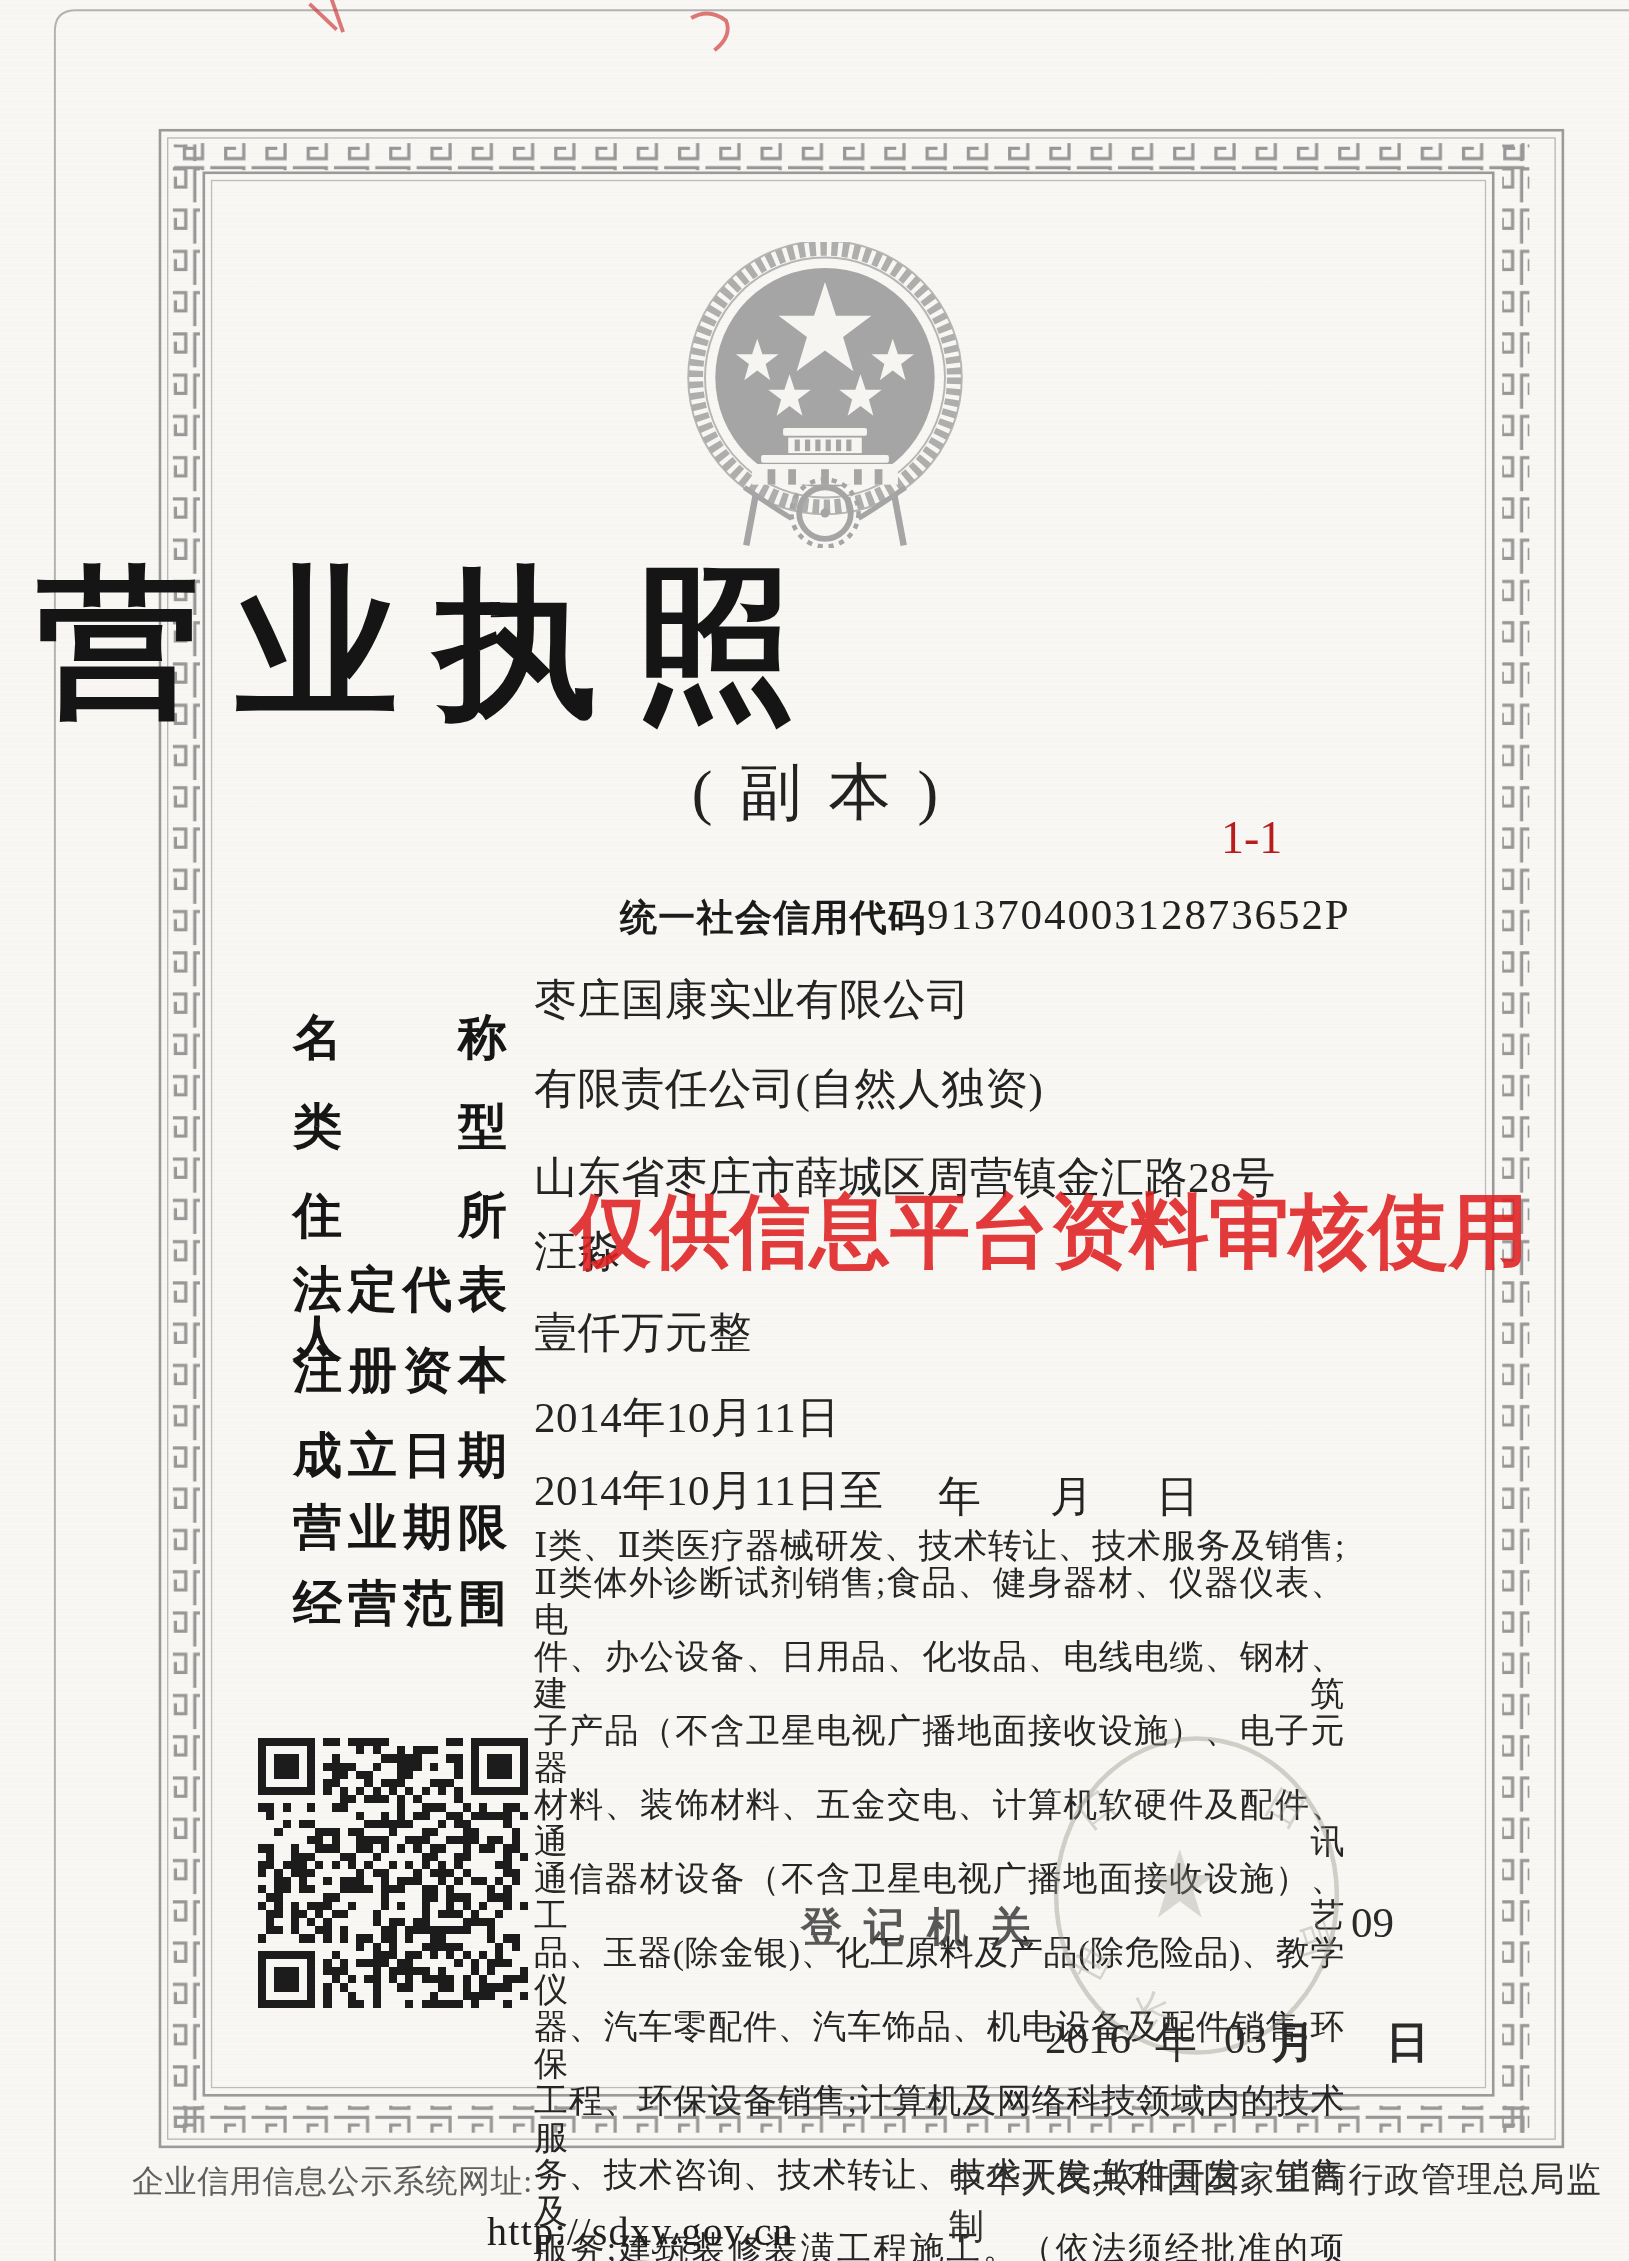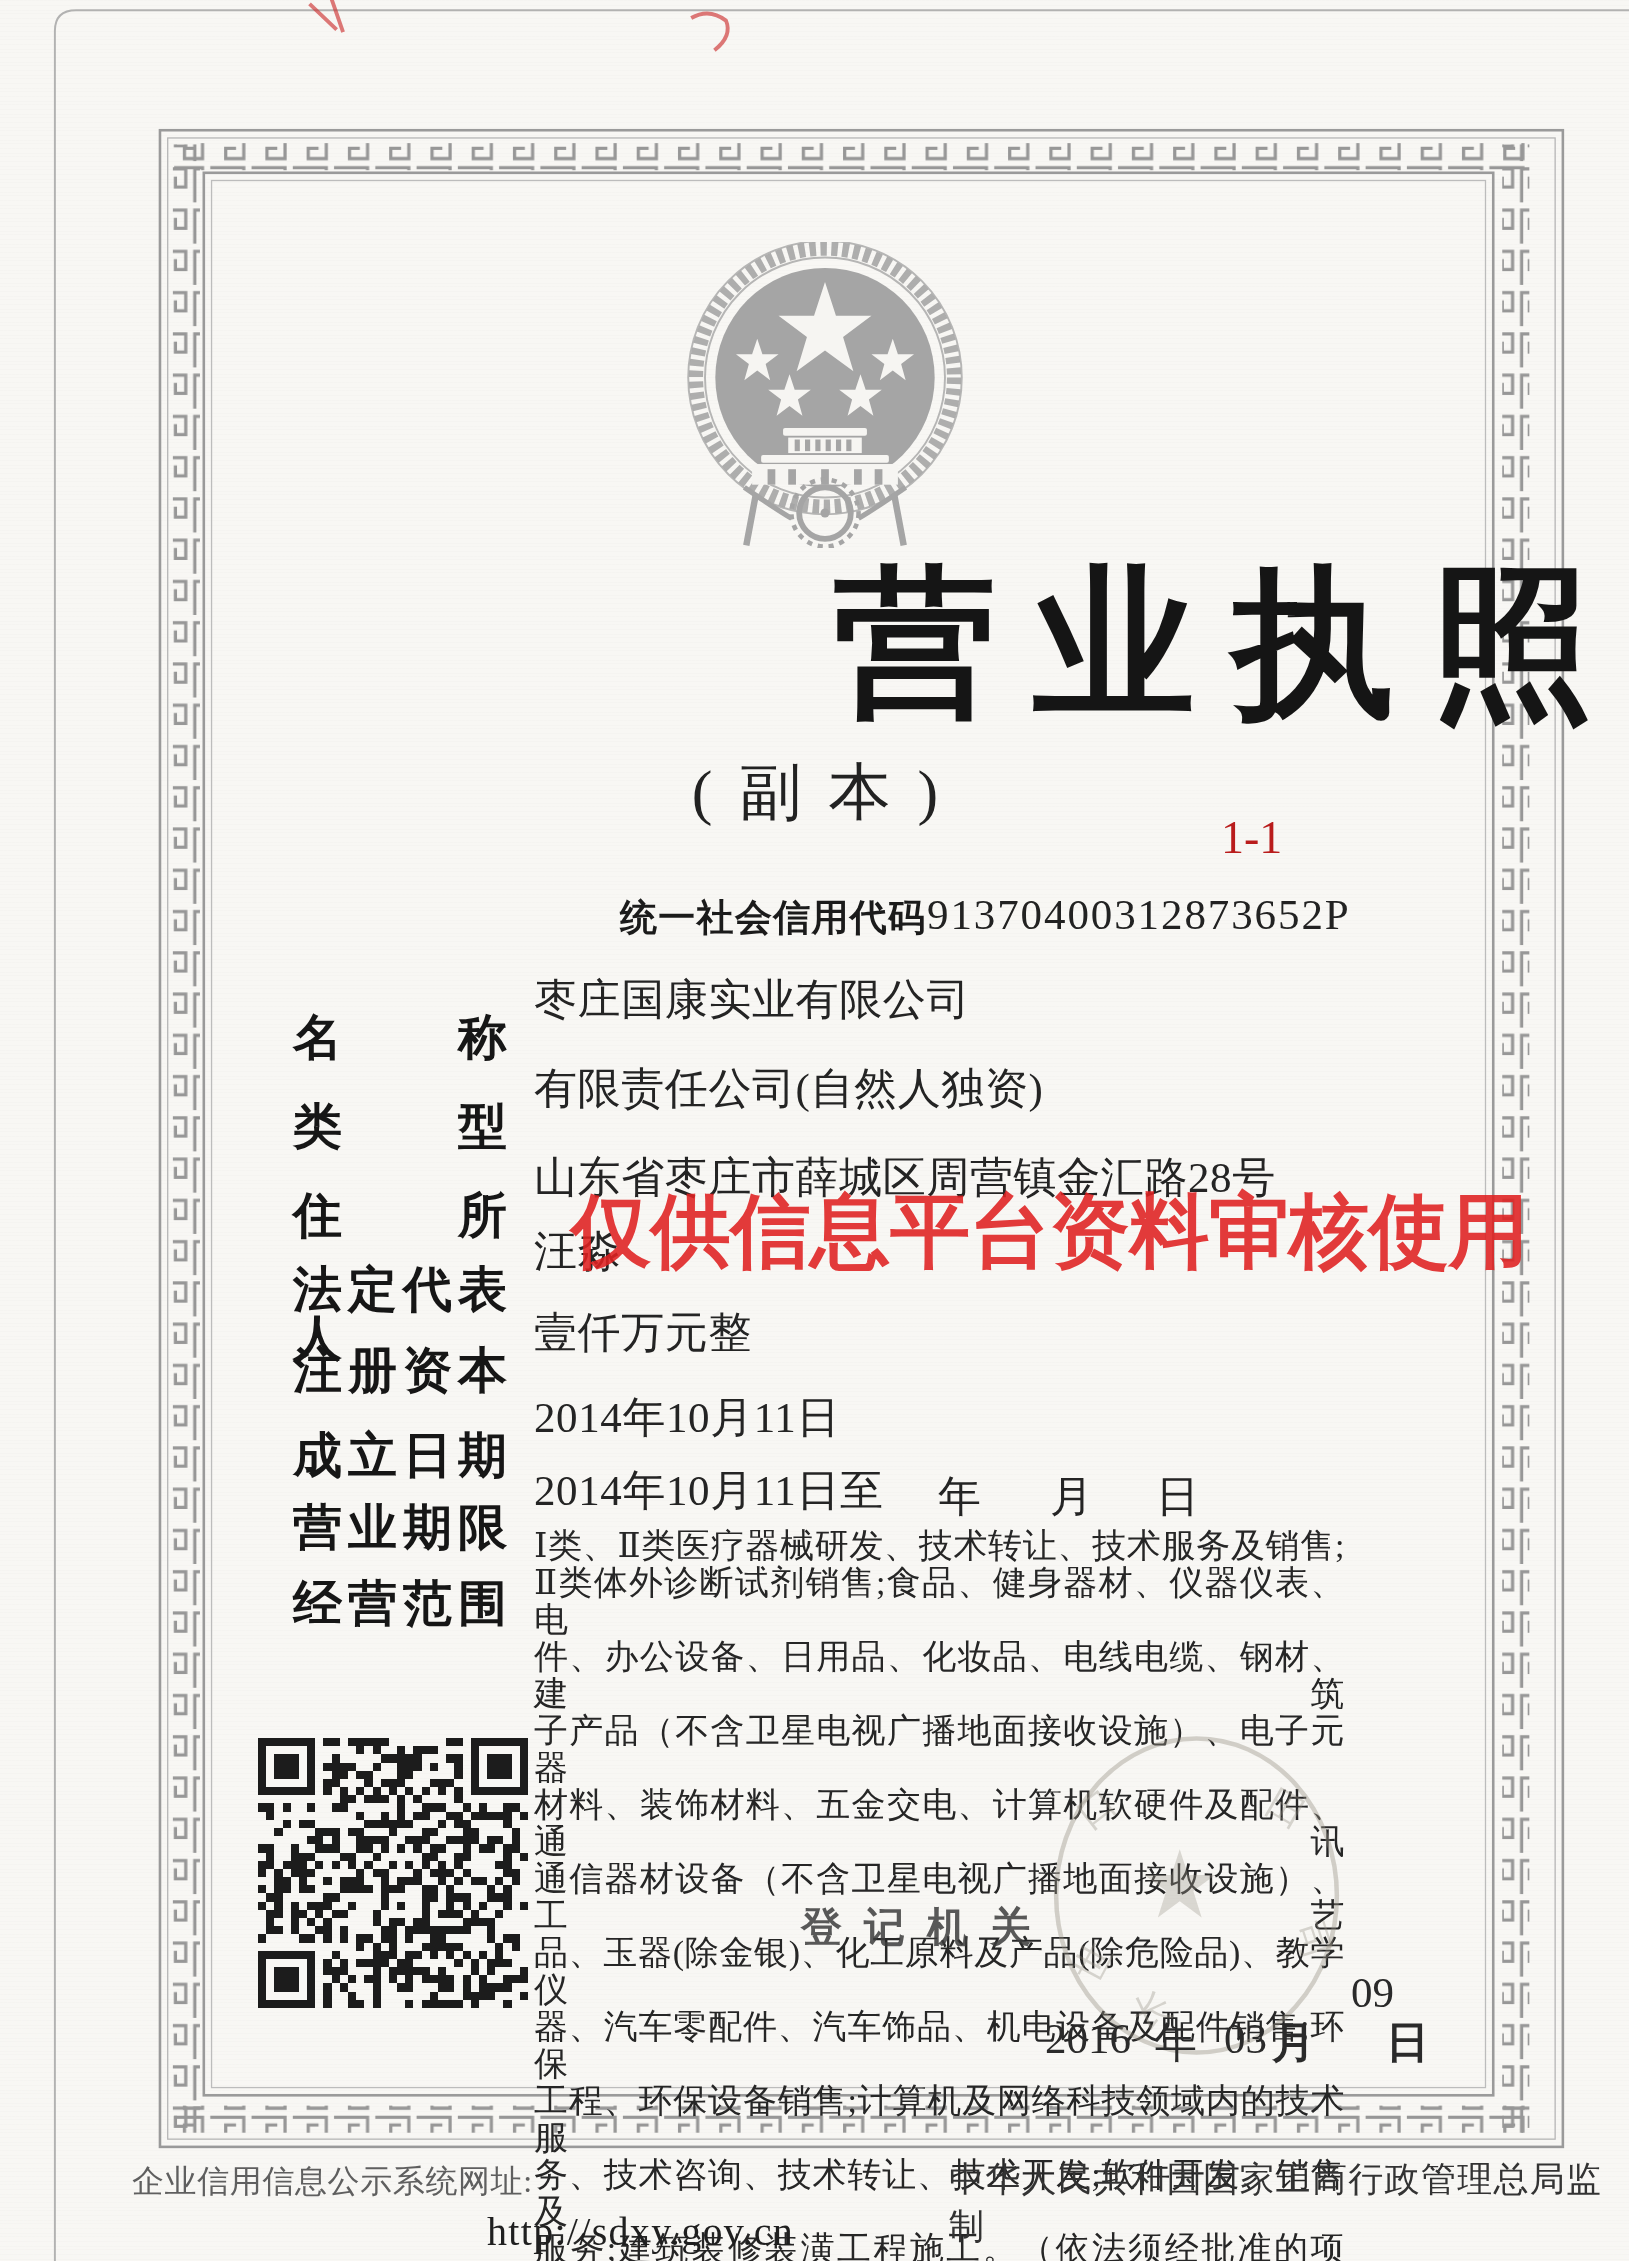--- a/index.html
+++ b/index.html
@@ -9,21 +9,21 @@
     font-family:"Liberation Serif","DejaVu Serif",serif;
     color:#1e1e1e;
   }
   .texture{
     position:absolute;inset:0;pointer-events:none;
     background:repeating-linear-gradient(to bottom, rgba(0,0,0,0.012) 0 0.6px, transparent 0.6px 2.6px);
   }
   .abs{position:absolute;}
   .frame-svg{position:absolute;left:0;top:0;}
   .hdr-title{
-    left:0;top:562px;width:1630px;text-align:right;
+    left:0;top:562px;width:1630px;text-align:left;
     font-family:"Liberation Sans","DejaVu Sans",sans-serif;
     font-weight:900;font-size:162px;letter-spacing:37px;color:#151515;
     text-indent:37px;line-height:1;
   }
   .hdr-sub{
     left:0;top:758px;width:1630px;text-align:center;
     font-weight:400;font-size:62px;letter-spacing:27px;text-indent:27px;color:#222;line-height:1.1;
   }
   .page-no{left:1221px;top:811px;font-size:46px;color:#b91c1c;}
   .credit-label{
@@ -621,21 +621,21 @@
     <text x="70" y="390" transform="rotate(-62 70 390)">世</text>
     <text x="140" y="460" transform="rotate(-25 140 460)">长</text>
   </g>
 </svg>
 
 <div class="abs date-row">
   <span style="left:1045px;top:2014px">2016</span>
   <span style="left:1154px;top:2014px">年</span>
   <span style="left:1224px;top:2014px">03</span>
   <span style="left:1272px;top:2014px;font-weight:700">月</span>
-  <span style="left:1351px;top:1968px">09</span>
+  <span style="left:1351px;top:1898px">09</span>
   <span style="left:1386px;top:2014px;font-weight:700">日</span>
 </div>
 
 <div class="abs watermark" style="color: rgb(224, 33, 33);">仅供信息平台资料审核使用</div>
 
 <div class="abs footer-left">企业信用信息公示系统网址:</div>
 <div class="abs footer-right">中华人民共和国国家工商行政管理总局监制</div>
 <div class="abs footer-url">http://sdxy.gov.cn</div>
 
 

